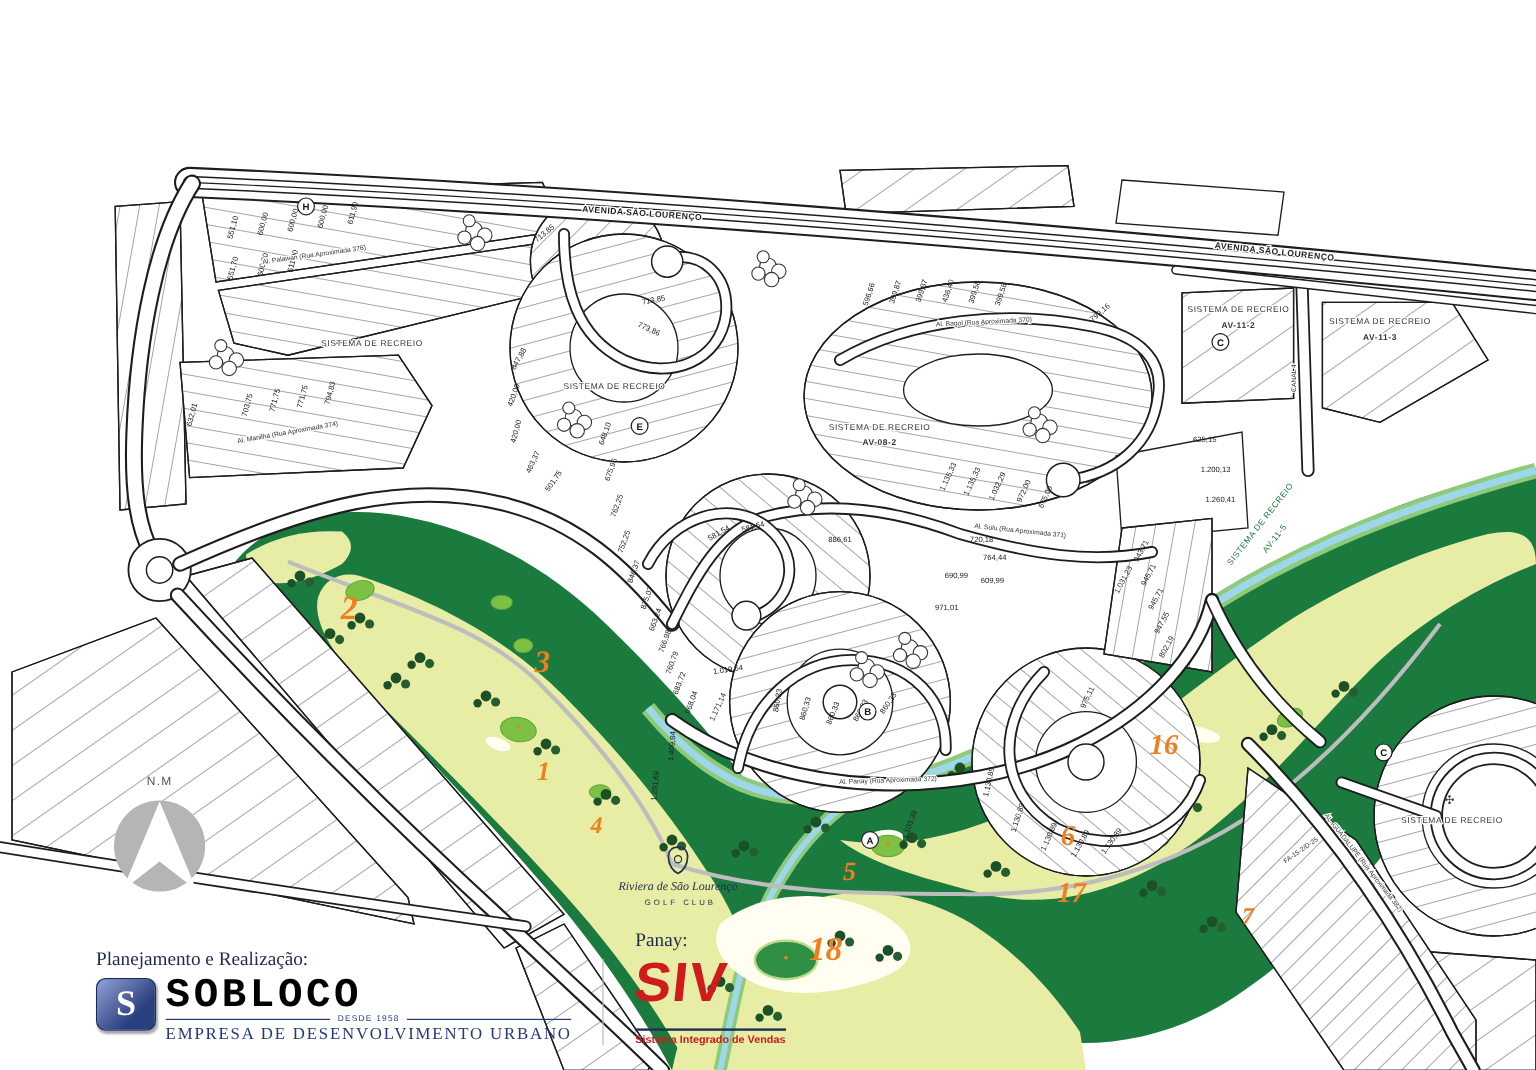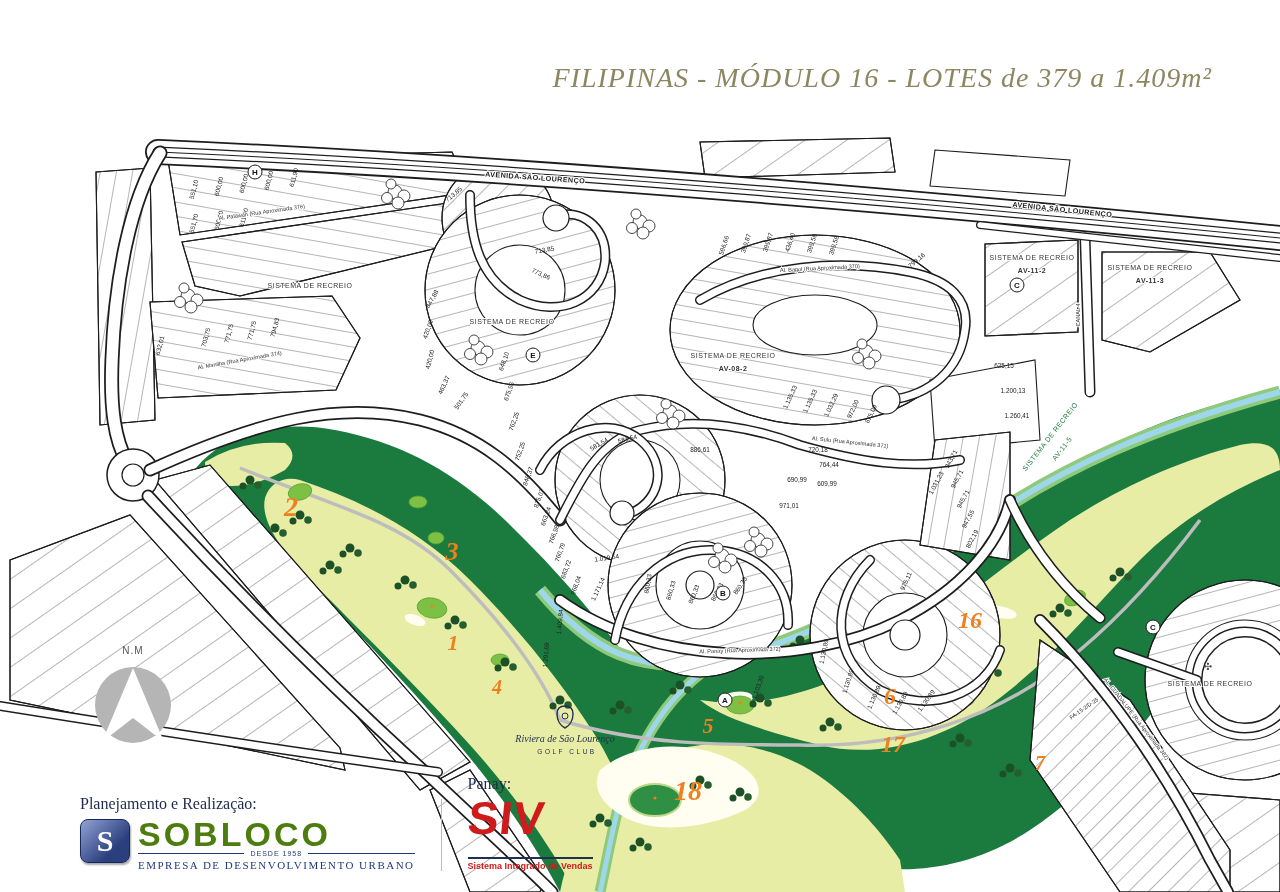--- a/index.html
+++ b/index.html
@@ -21,35 +21,34 @@
   .clubsub{font-size:6.5px;fill:#22304f;letter-spacing:2.5px;}
   .compassLbl{font-size:10px;fill:#555;letter-spacing:1px;}
   
   .footer{position:absolute;left:80px;top:775px;display:flex;align-items:flex-end;gap:26px;}
   .fcol{display:flex;flex-direction:column;}
   .flabel{font-family:"Liberation Serif",serif;font-size:16px;color:#1e2a4a;margin-bottom:6px;}
   .sobloco{display:flex;align-items:flex-start;gap:8px;}
   .sbadge{width:48px;height:42px;border-radius:8px;background:linear-gradient(135deg,#93a3d6,#2a3f7e 70%);
     border:1px solid #16295e;display:flex;align-items:center;justify-content:center;
     color:#fff;font-family:"Liberation Serif",serif;font-weight:bold;font-size:30px;box-shadow:1px 2px 2px rgba(0,0,0,.35);}
-  .sname{font-family:Liberation Sans, sans-serif;font-weight:bold;font-size:34px;color:#4d7c0f;
+  .sname{font-family:Liberation Mono, monospace;font-weight:bold;font-size:34px;color:#000000;
     letter-spacing:3px;line-height:.9;}
   .since{display:flex;align-items:center;gap:6px;color:#223a7a;font-size:7px;letter-spacing:1px;margin:1px 0 2px;}
   .since::before,.since::after{content:"";flex:1;height:1px;background:#223a7a;}
-  .stag{font-family:"Liberation Serif",serif;font-size:11px;color:#223a7a;letter-spacing:1.5px;white-space:nowrap;}
+  .stag{font-family:"Liberation Serif",serif;font-size:14px;color:#223a7a;letter-spacing:1.5px;white-space:nowrap;}
   .divider{width:1px;height:72px;background:#bbb;margin-top:4px;}
   .siv{font-weight:bold;font-size:46px;color:#cf1b1b;transform:skewX(-6deg);line-height:.85;letter-spacing:1px;}
   .sivtag{font-size:9px;font-weight:bold;color:#cf1b1b;border-top:2px solid #22304f;padding-top:2px;margin-top:19px;white-space:nowrap;}
 </style>
 </head>
 <body>
 
 <div class="page">
 
-  <div class="title">FILIPINAS - MÓDULO 16 - LOTES de 379 a 1.409m²</div>
 
   <svg width="1280" height="892" viewBox="0 0 1280 892">
     <defs>
       <pattern id="hA" width="14" height="14" patternUnits="userSpaceOnUse" patternTransform="rotate(100)">
         <line x1="0" y1="0" x2="0" y2="14" stroke="#2a2a2a" stroke-width="0.7"></line>
         </pattern>
       <pattern id="hB" width="14" height="14" patternUnits="userSpaceOnUse" patternTransform="rotate(45)">
         <line x1="0" y1="0" x2="0" y2="14" stroke="#2a2a2a" stroke-width="0.7"></line>
         </pattern>
       <pattern id="hC" width="16" height="16" patternUnits="userSpaceOnUse" patternTransform="rotate(10)">

